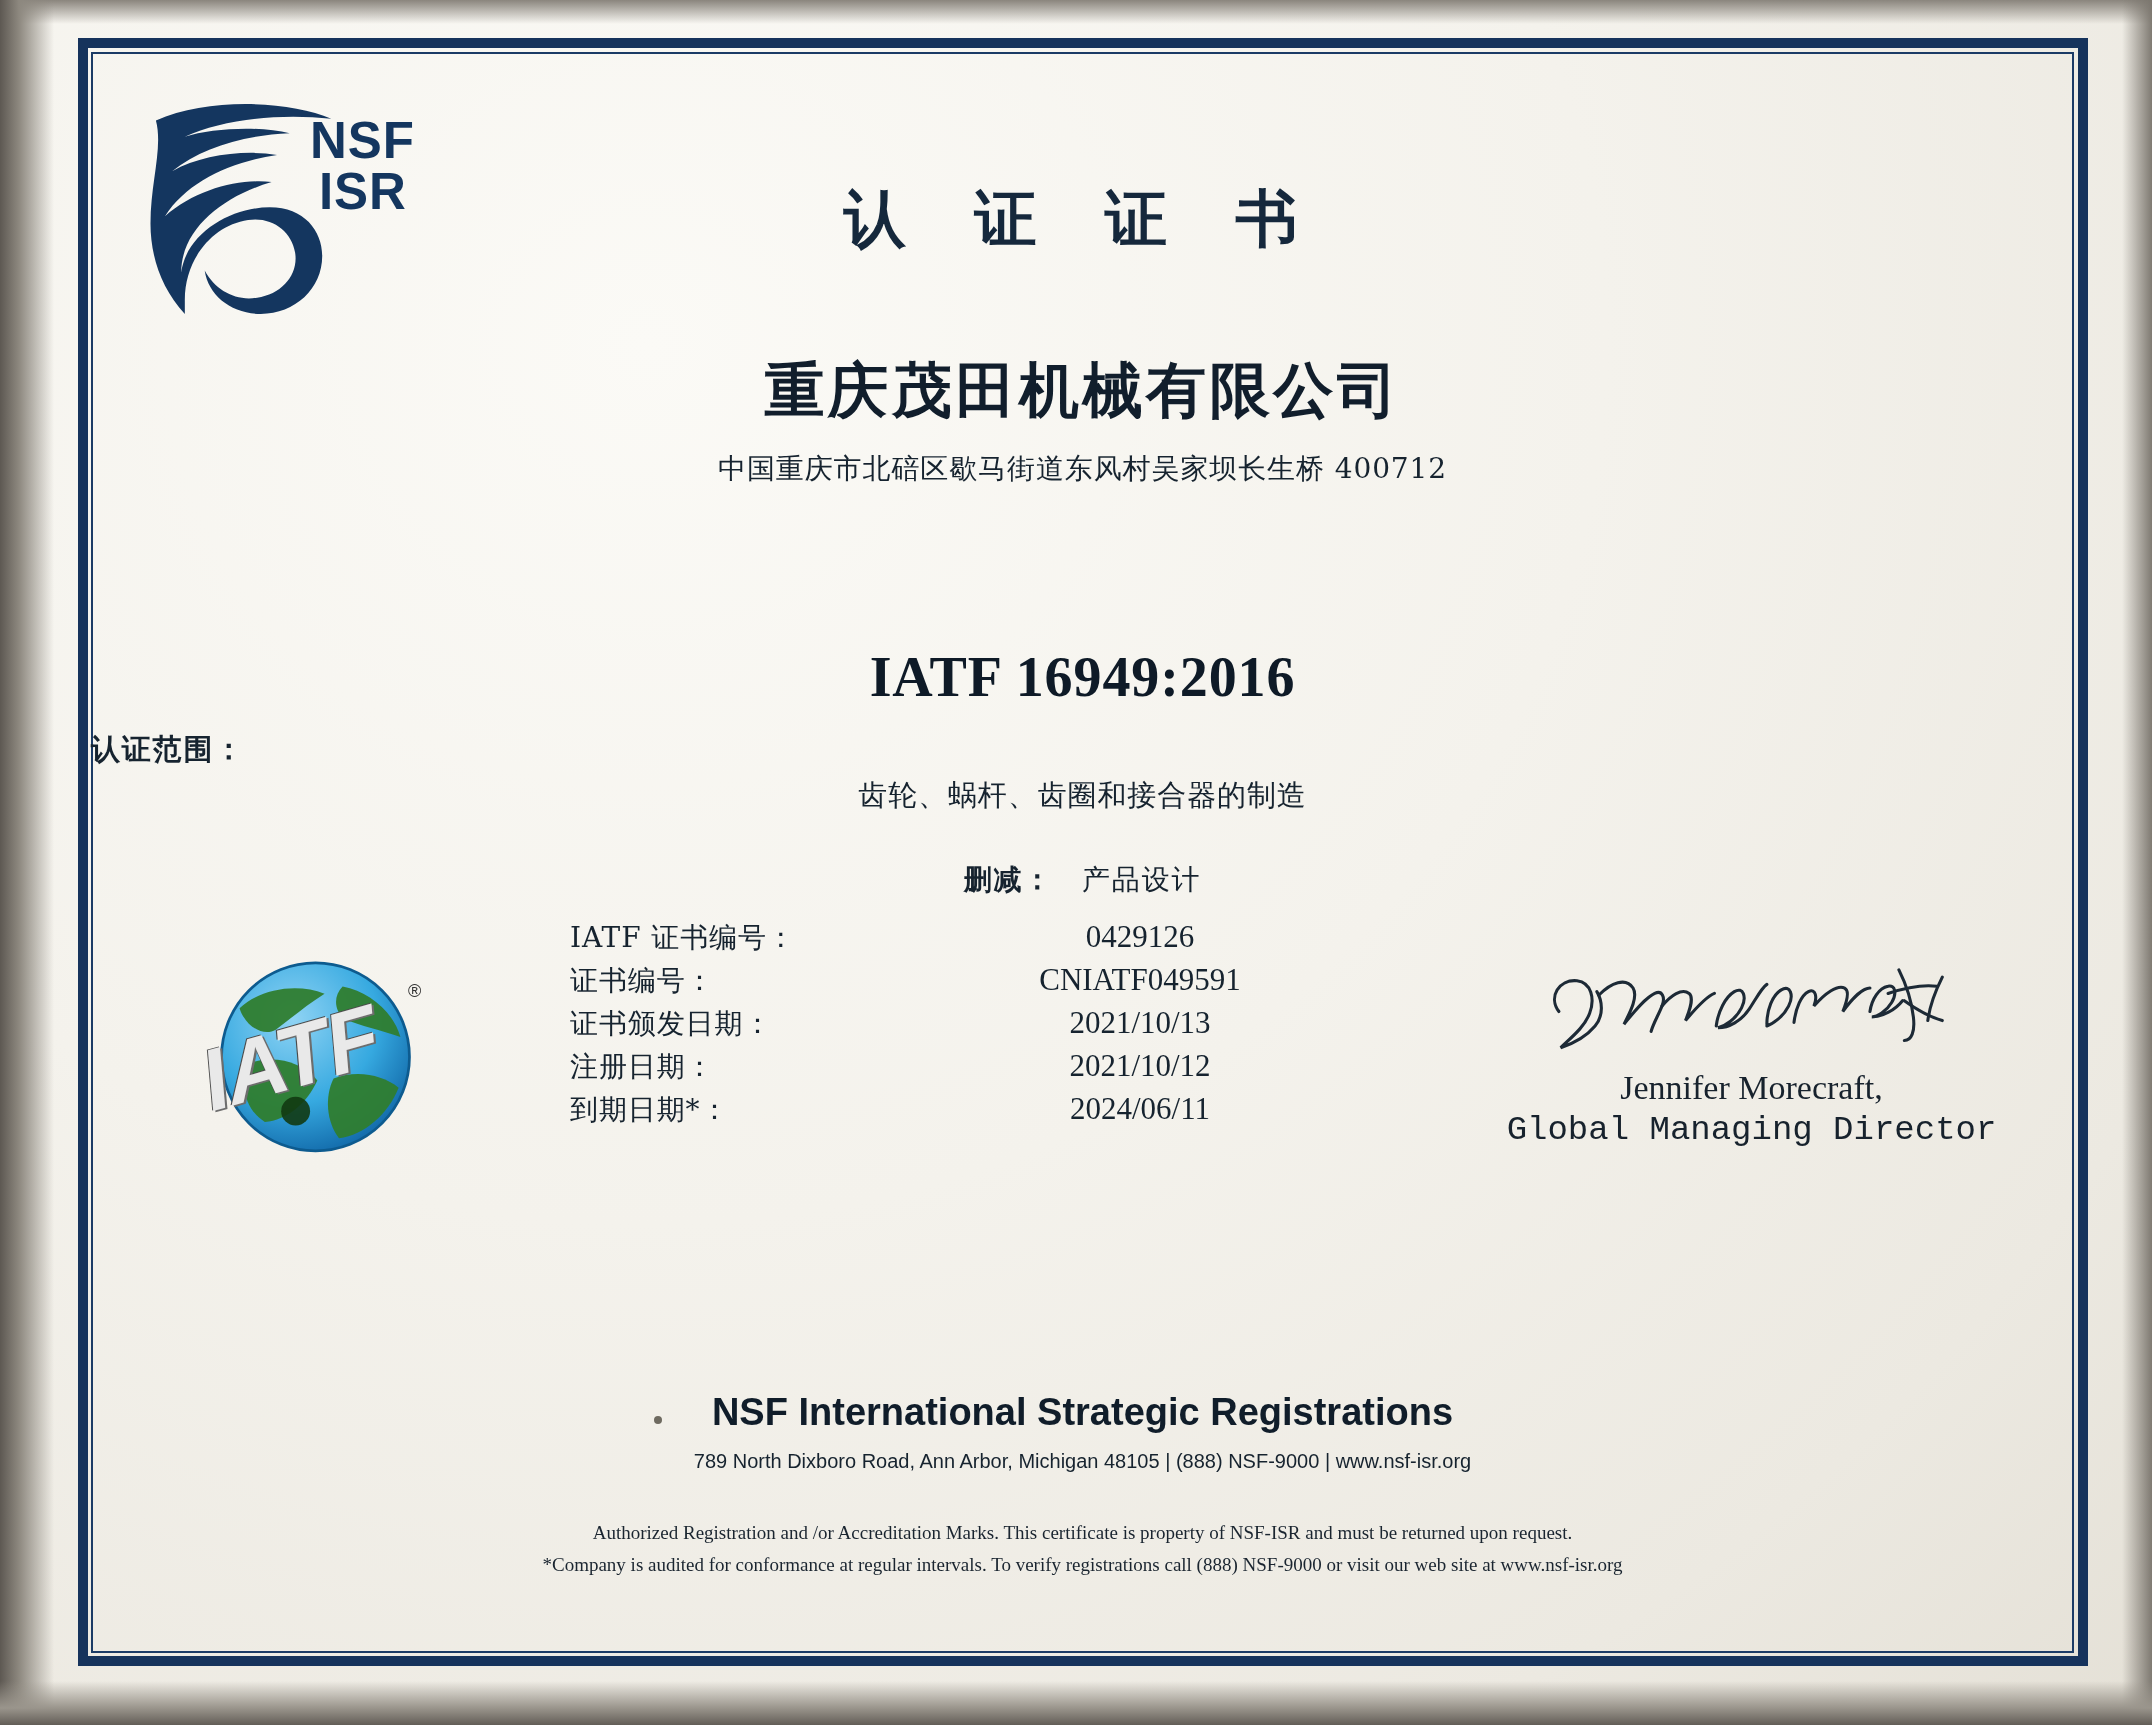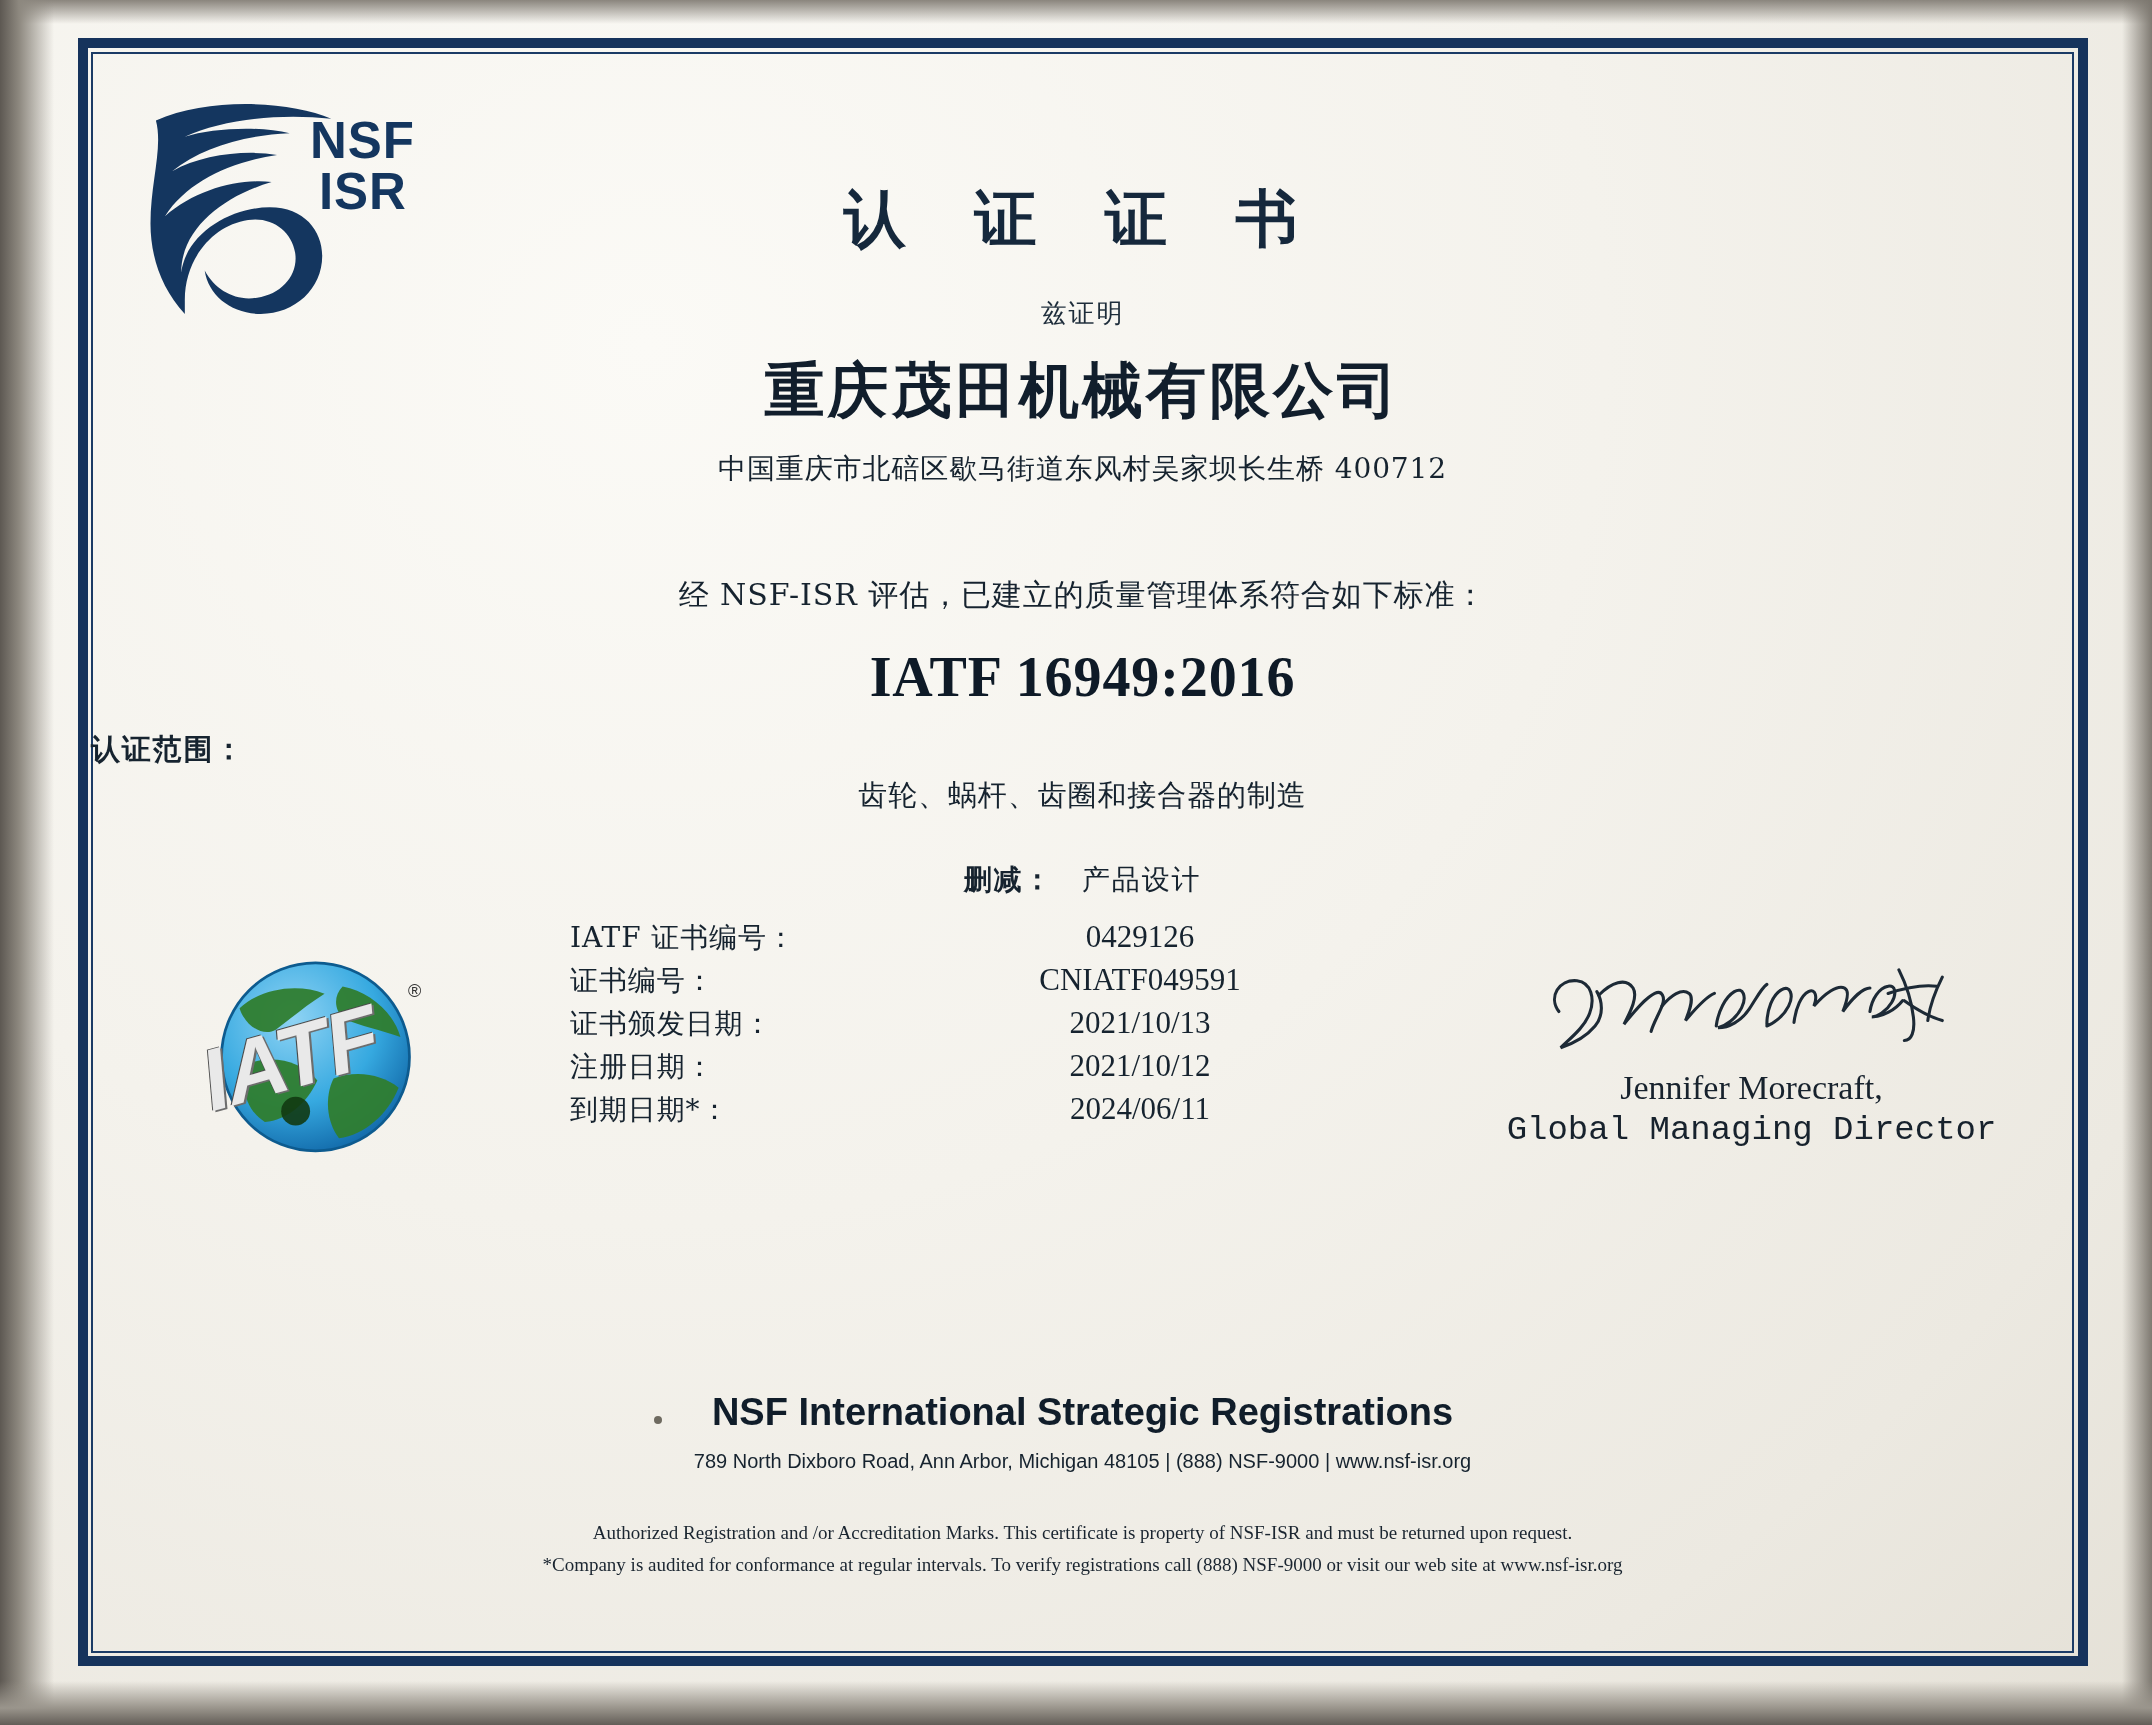--- a/index.html
+++ b/index.html
@@ -367,24 +367,22 @@
       <svg class="swoosh" width="208" height="235" viewBox="0 0 230 260">
         <path d="M12 36 C70 10 160 14 206 34 C150 28 86 34 44 54 C74 44 128 42 160 50 C110 52 62 66 30 92 C62 74 110 68 146 74 C94 82 46 104 22 142 C56 112 104 100 140 104 C86 120 40 156 40 204 C46 160 96 132 138 132 C176 132 196 158 196 186 C196 222 166 250 128 250 C96 250 70 230 66 202 C78 224 100 236 124 232 C152 228 170 206 166 182 C162 158 140 142 114 146 C74 152 44 190 44 234 L44 250 C18 222 6 186 6 150 C6 104 20 66 12 36 Z" fill="#14365f"></path>
       </svg>
       <div class="nsf-text">
         <span>NSF</span>
         <span class="isr">ISR</span>
       </div>
     </div>
 
     <div class="title-cn">认 证 证 书</div>
-    <div class="subtitle-cn">兹证明</div>
     <div class="company-cn">重庆茂田机械有限公司</div>
     <div class="address-cn">中国重庆市北碚区歇马街道东风村吴家坝长生桥 400712</div>
-    <div class="statement-cn">经 NSF-ISR 评估，已建立的质量管理体系符合如下标准：</div>
     <div class="standard">IATF 16949:2016</div>
 
     <div class="scope-label">认证范围：</div>
     <div class="scope-value">齿轮、蜗杆、齿圈和接合器的制造</div>
 
     <div class="exclusion-row">
       <span class="ex-label">删减：</span>
       <span class="ex-value">产品设计</span>
     </div>
 

